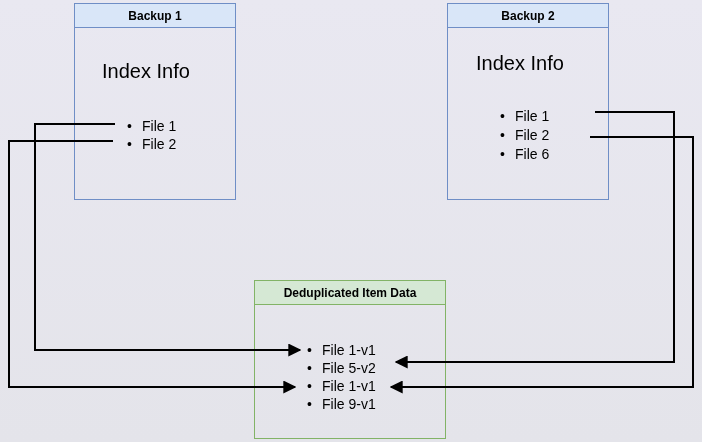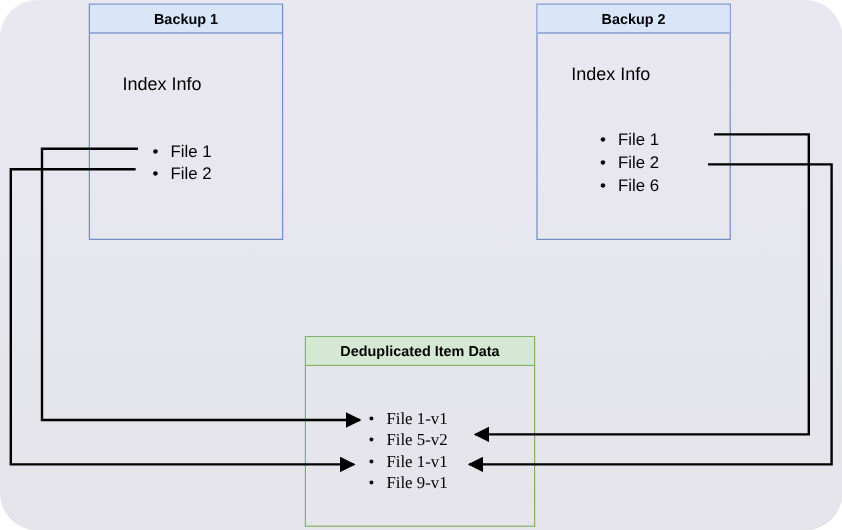--- a/index.html
+++ b/index.html
@@ -6,21 +6,20 @@
   * { box-sizing: border-box; }
 
   .canvas {
     position: relative;
     width: 702px;
     height: 442px;
     overflow: hidden;
     background: linear-gradient(180deg, var(--background-top, #e9e8f1) 0%, var(--background-bottom, #e4e4ea) 100%);
     font-family: "Liberation Sans", sans-serif;
     color: #000;
-    border-radius: 31px;
   }
 
   .node {
     position: absolute;
     border: 1px solid #888;
     background: transparent;
   }
   .node.blue  { border-color: var(--blue-border, #6f8ec6); }
   .node.green { border-color: var(--green-border, #82b366); }
 
@@ -31,21 +30,21 @@
     font-weight: bold;
     font-size: 12px;
     white-space: nowrap;
     overflow: hidden;
   }
   .blue  .node-header { background: var(--blue-fill, #d9e6f8);  border-bottom: 1px solid var(--blue-border, #6f8ec6); }
   .green .node-header { background: var(--green-fill, #d5e8d4); border-bottom: 1px solid var(--green-border, #82b366); }
 
   .subtitle {
     position: absolute;
-    font-size: 15px;
+    font-size: 20px;
     line-height: 18px;
     white-space: nowrap;
   }
   #backup1 .subtitle { left: 27px; top: 58px; }
   #backup2 .subtitle { left: 28px; top: 50px; }
 
   ul.filelist {
     position: absolute;
     list-style: none;
     margin: 0;
@@ -54,21 +53,21 @@
     white-space: nowrap;
   }
   ul.filelist li::before {
     content: "\2022";
     display: inline-block;
     width: 15px;
     font-size: 14px;
   }
   #backup1 .filelist { left: 52px; top: 113px; line-height: 18px; }
   #backup2 .filelist { left: 52px; top: 103px; line-height: 19px; }
-  #dedup   .filelist { left: 52px; top: 60px;  line-height: 18px; font-family: Liberation Serif, serif; }
+  #dedup   .filelist { left: 52px; top: 60px;  line-height: 18px; }
 
   #backup1 { left: 74px;  top: 3px;   width: 162px; height: 197px; }
   #backup2 { left: 447px; top: 3px;   width: 162px; height: 197px; }
   #dedup   { left: 254px; top: 280px; width: 192px; height: 159px; }
 
   #connector-layer {
     position: absolute;
     left: 0; top: 0;
     width: 702px;
     height: 442px;

